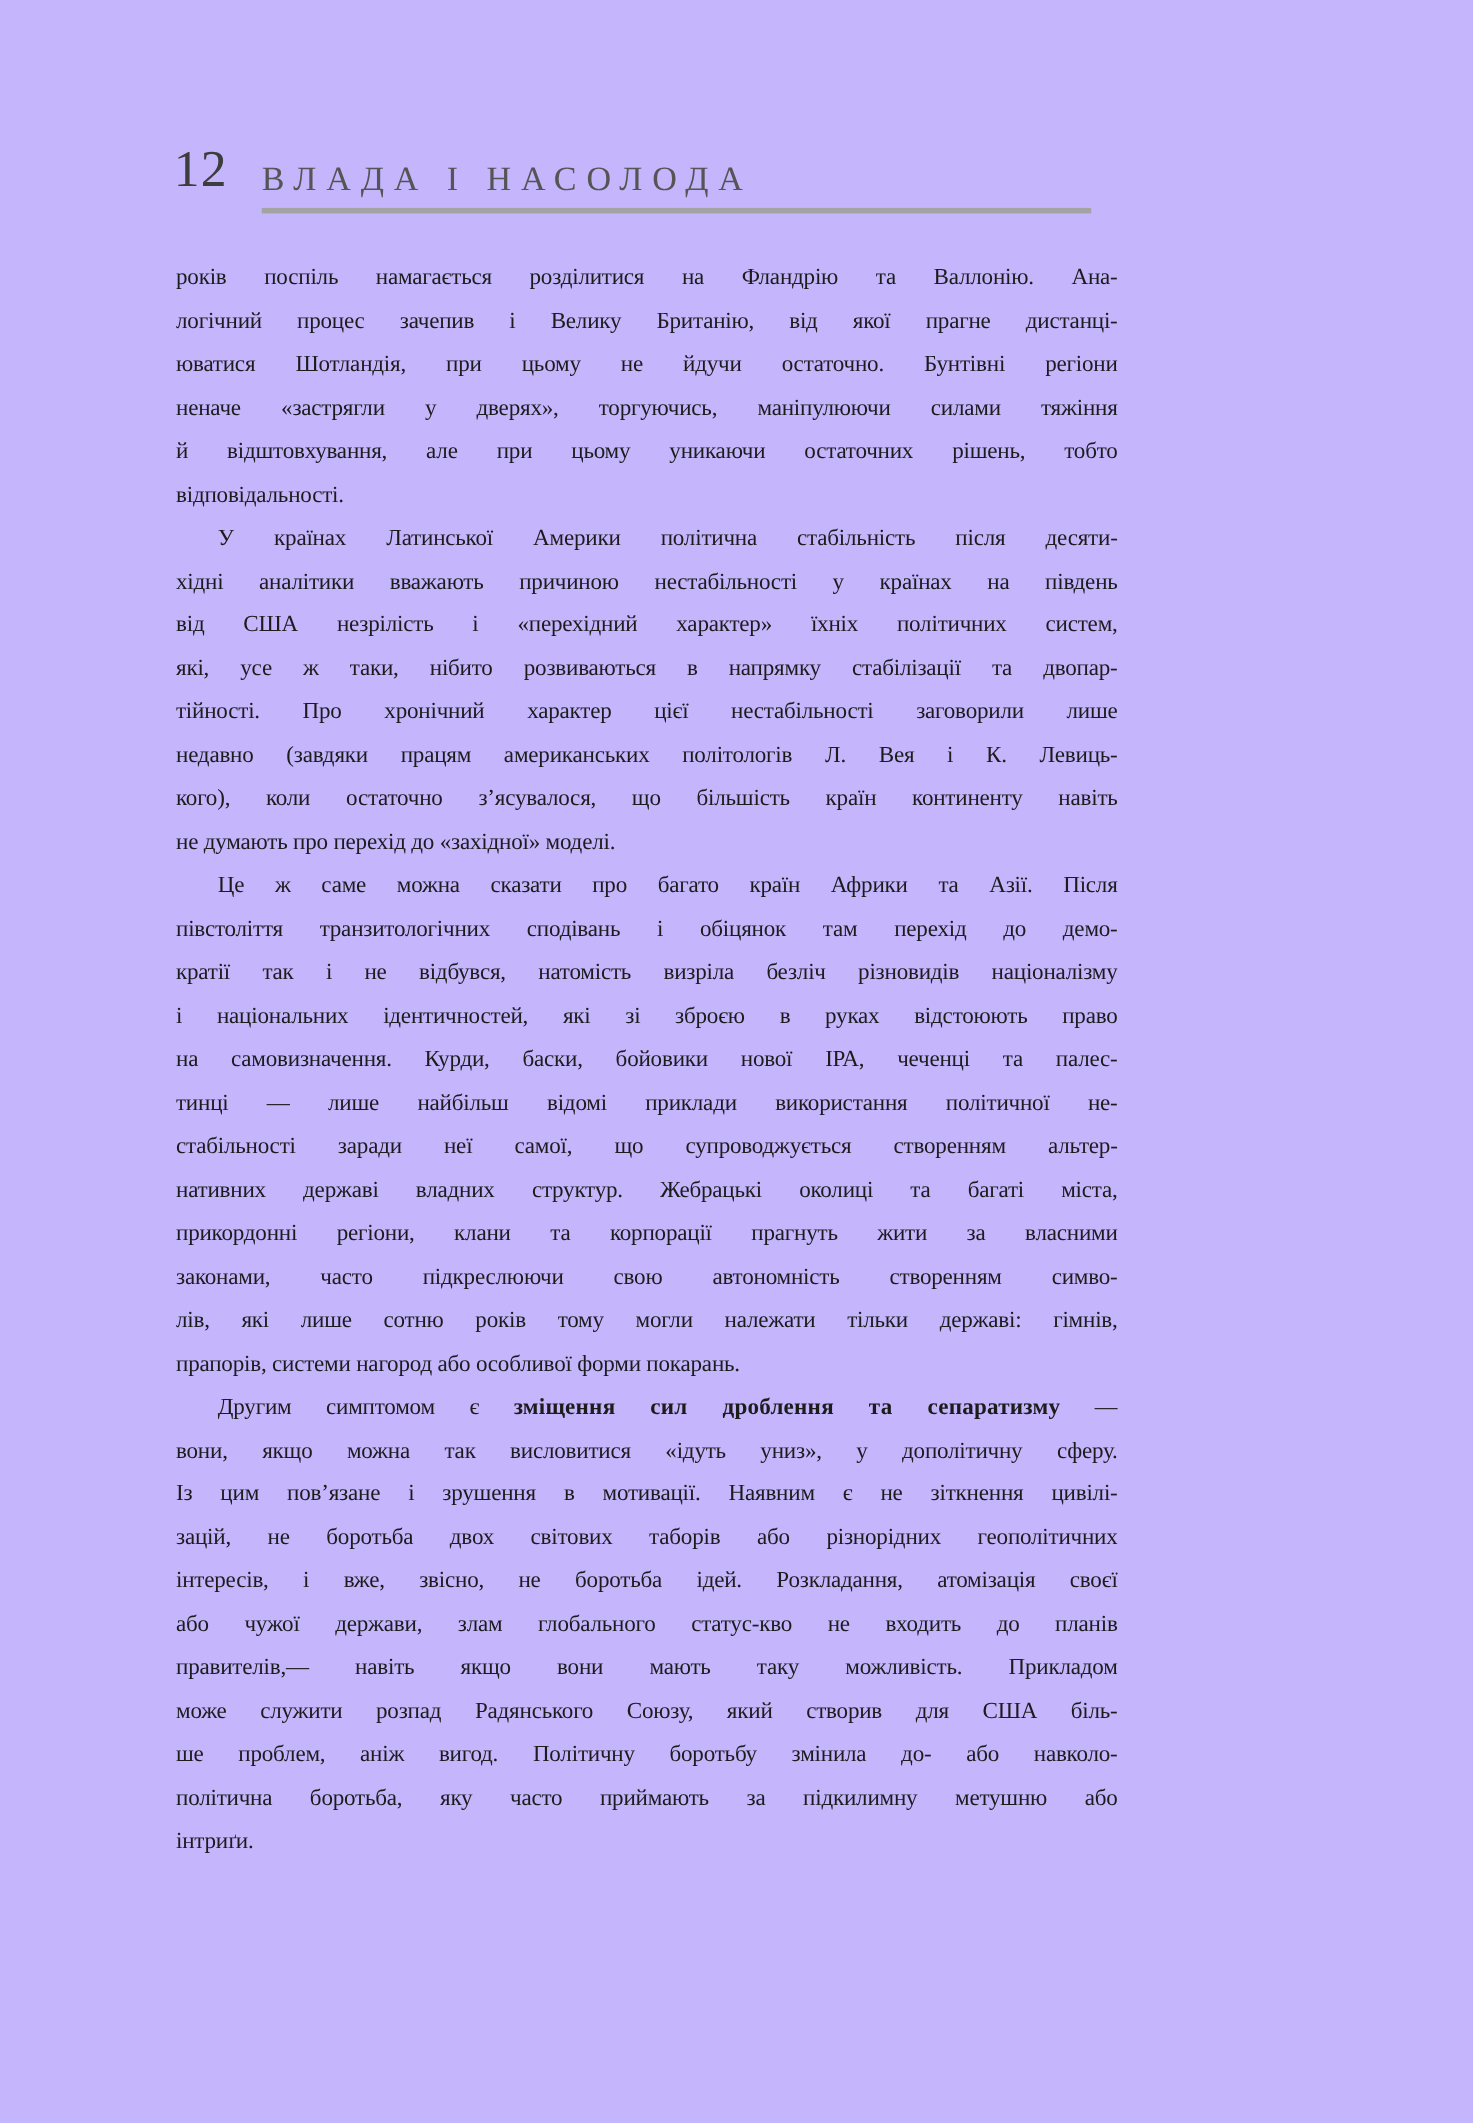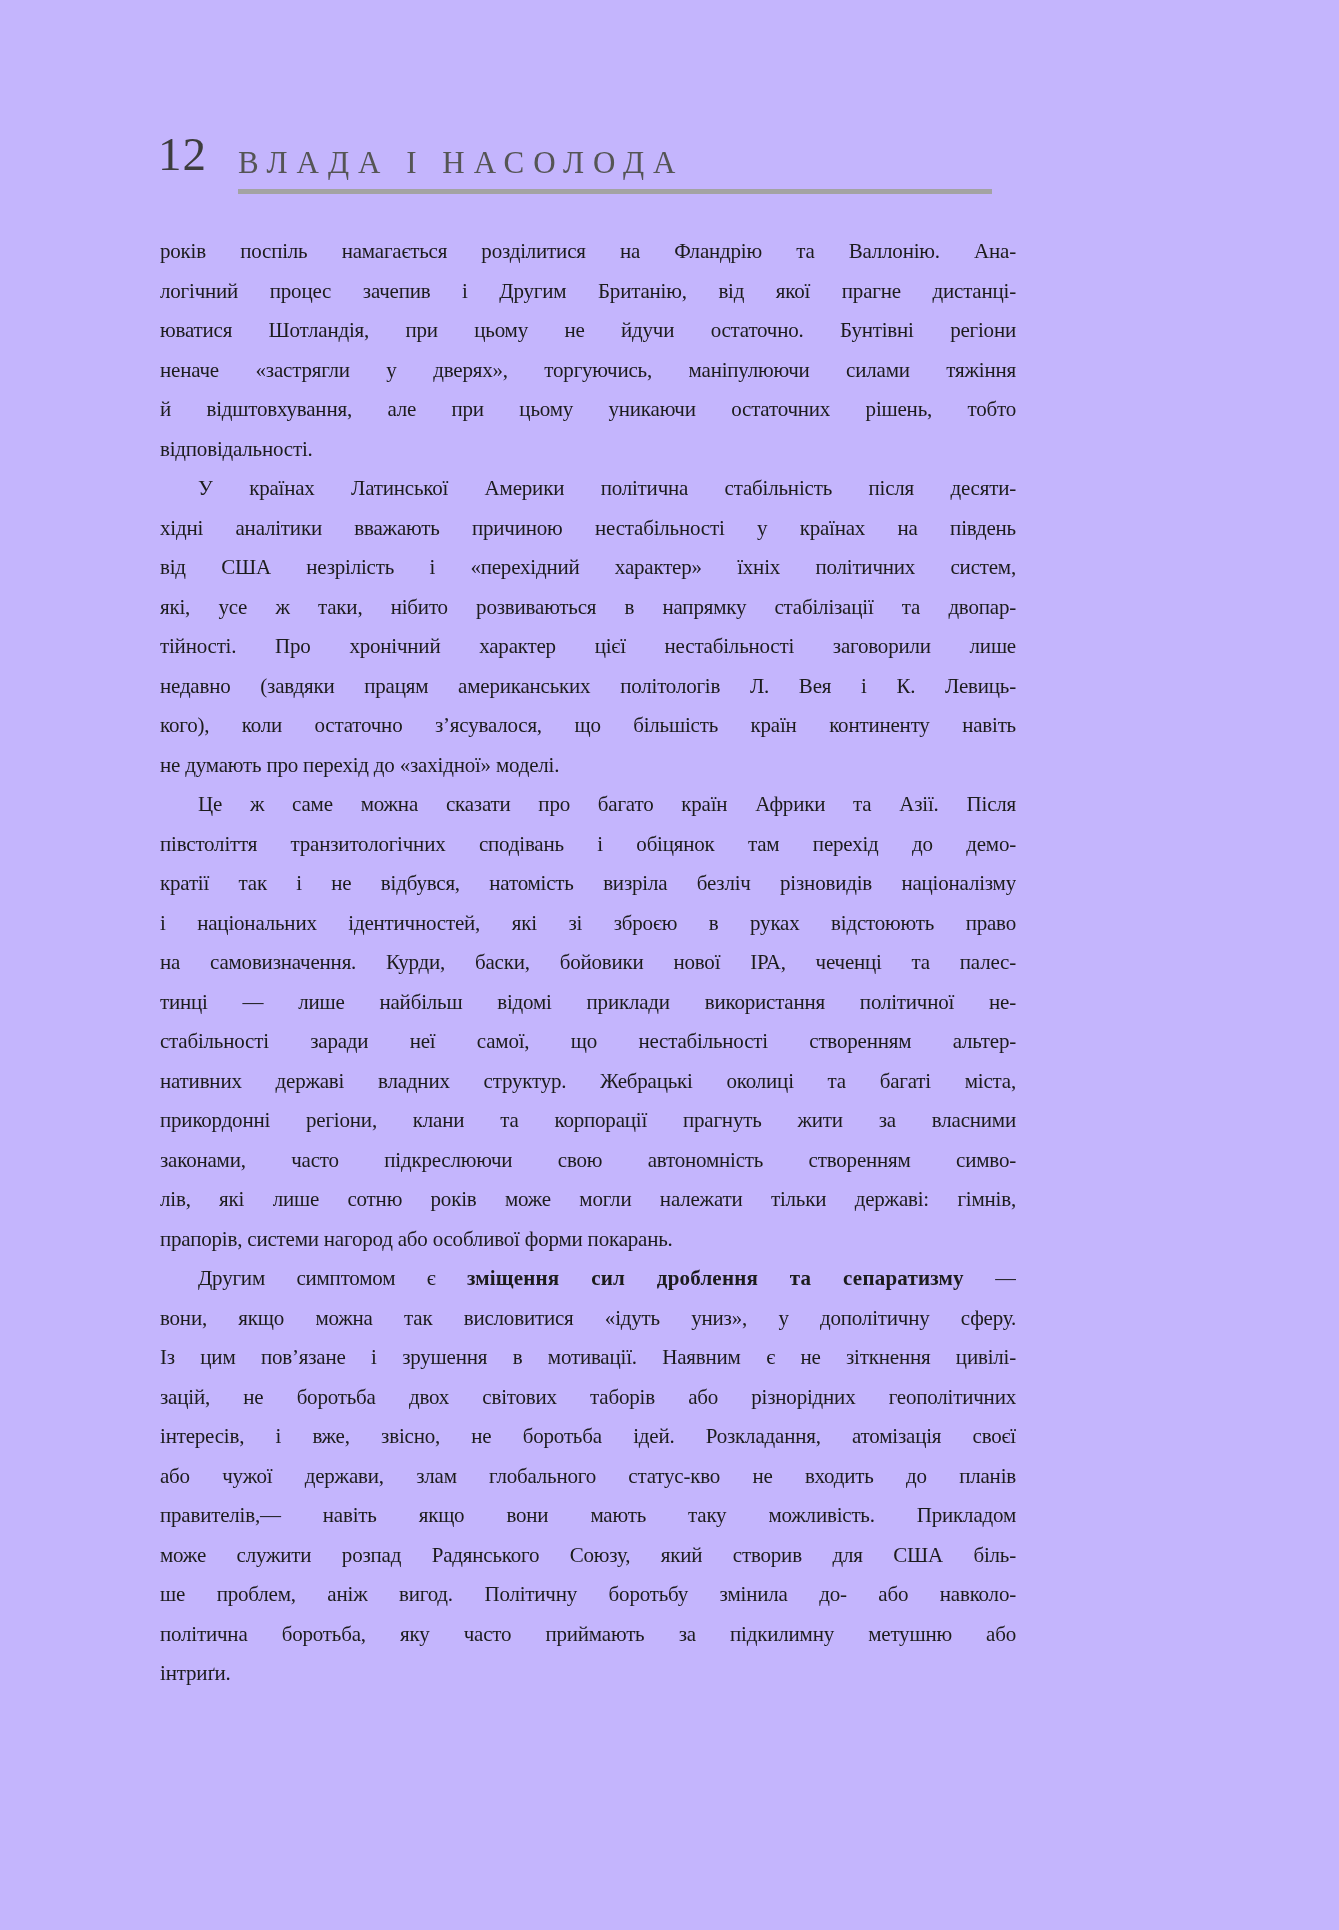--- a/index.html
+++ b/index.html
@@ -77,44 +77,44 @@
 
 <div class="page">
   <div class="page-number">12</div>
 
   <div class="running-title">ВЛАДА І НАСОЛОДА</div>
 
   <div class="header-rule"></div>
 
   <div class="text-body">
       <div class="line">років поспіль намагається розділитися на Фландрію та Валлонію. Ана-</div>
-      <div class="line">логічний процес зачепив і Другим Британію, від якої прагне дистанці-</div>
+      <div class="line">логічний процес зачепив і Велику Британію, від якої прагне дистанці-</div>
       <div class="line">юватися Шотландія, при цьому не йдучи остаточно. Бунтівні регіони</div>
       <div class="line">неначе «застрягли у дверях», торгуючись, маніпулюючи силами тяжіння</div>
       <div class="line">й відштовхування, але при цьому уникаючи остаточних рішень, тобто</div>
       <div class="line last">відповідальності.</div>
       <div class="line indent">У країнах Латинської Америки політична стабільність після десяти-</div>
       <div class="line">хідні аналітики вважають причиною нестабільності у країнах на південь</div>
       <div class="line">від США незрілість і «перехідний характер» їхніх політичних систем,</div>
       <div class="line">які, усе ж таки, нібито розвиваються в напрямку стабілізації та двопар-</div>
       <div class="line">тійності. Про хронічний характер цієї нестабільності заговорили лише</div>
       <div class="line">недавно (завдяки працям американських політологів Л. Вея і К. Левиць-</div>
       <div class="line">кого), коли остаточно з’ясувалося, що більшість країн континенту навіть</div>
       <div class="line last">не думають про перехід до «західної» моделі.</div>
       <div class="line indent">Це ж саме можна сказати про багато країн Африки та Азії. Після</div>
       <div class="line">півстоліття транзитологічних сподівань і обіцянок там перехід до демо-</div>
       <div class="line">кратії так і не відбувся, натомість визріла безліч різновидів націоналізму</div>
       <div class="line">і національних ідентичностей, які зі зброєю в руках відстоюють право</div>
       <div class="line">на самовизначення. Курди, баски, бойовики нової ІРА, чеченці та палес-</div>
       <div class="line">тинці — лише найбільш відомі приклади використання політичної не-</div>
-      <div class="line">стабільності заради неї самої, що нестабільності створенням альтер-</div>
+      <div class="line">стабільності заради неї самої, що супроводжується створенням альтер-</div>
       <div class="line">нативних державі владних структур. Жебрацькі околиці та багаті міста,</div>
       <div class="line">прикордонні регіони, клани та корпорації прагнуть жити за власними</div>
       <div class="line">законами, часто підкреслюючи свою автономність створенням симво-</div>
-      <div class="line">лів, які лише сотню років може могли належати тільки державі: гімнів,</div>
+      <div class="line">лів, які лише сотню років тому могли належати тільки державі: гімнів,</div>
       <div class="line last">прапорів, системи нагород або особливої форми покарань.</div>
       <div class="line indent"><span>Другим симптомом є </span><b>зміщення сил дроблення та сепаратизму</b><span> —</span></div>
       <div class="line">вони, якщо можна так висловитися «ідуть униз», у дополітичну сферу.</div>
       <div class="line">Із цим пов’язане і зрушення в мотивації. Наявним є не зіткнення цивілі-</div>
       <div class="line">зацій, не боротьба двох світових таборів або різнорідних геополітичних</div>
       <div class="line">інтересів, і вже, звісно, не боротьба ідей. Розкладання, атомізація своєї</div>
       <div class="line">або чужої держави, злам глобального статус-кво не входить до планів</div>
       <div class="line">правителів,— навіть якщо вони мають таку можливість. Прикладом</div>
       <div class="line">може служити розпад Радянського Союзу, який створив для США біль-</div>
       <div class="line">ше проблем, аніж вигод. Політичну боротьбу змінила до- або навколо-</div>

